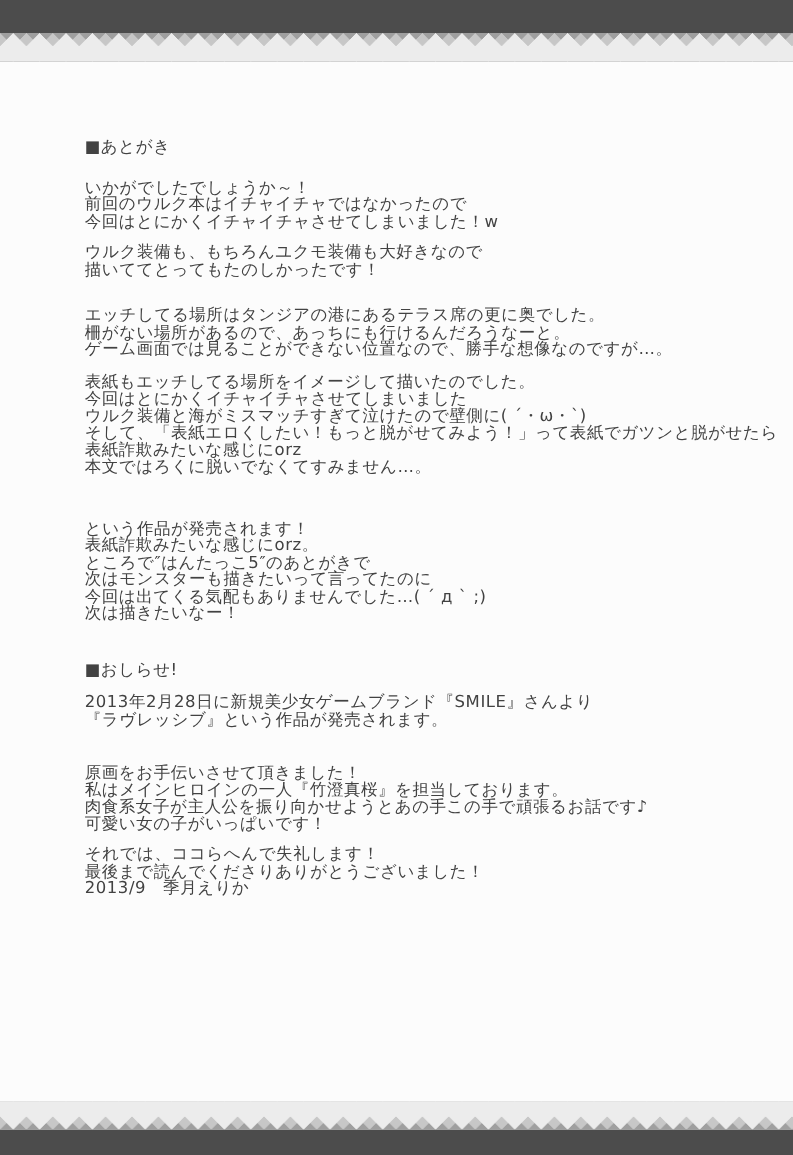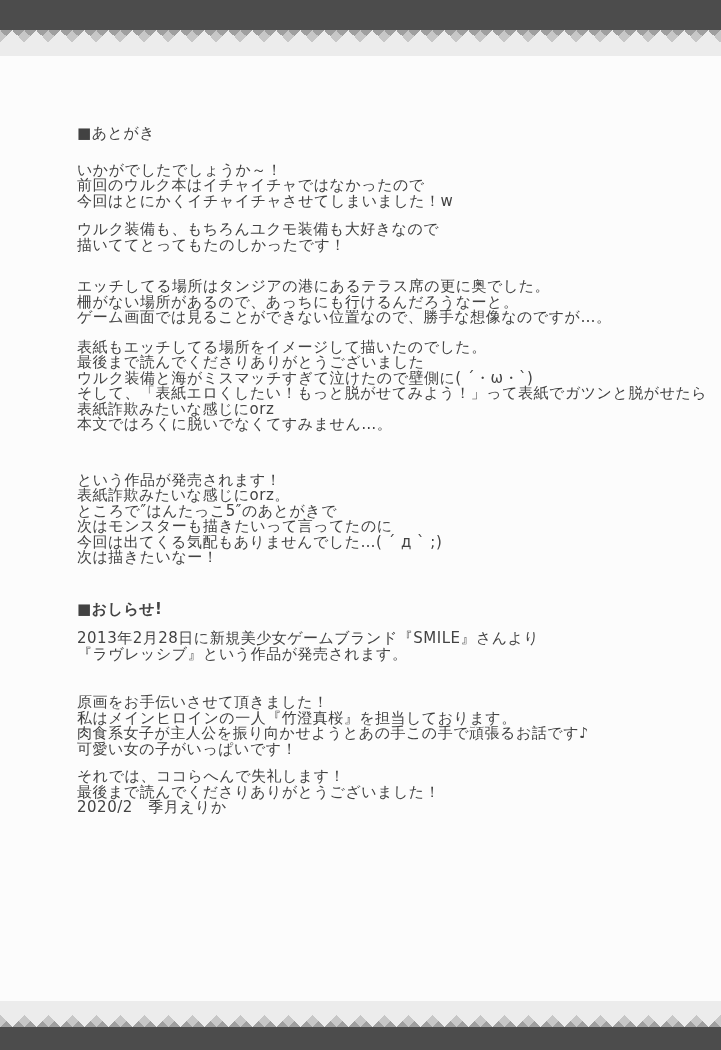--- a/index.html
+++ b/index.html
@@ -25,21 +25,21 @@
       background-image:
         conic-gradient(from -45deg at 50% 100%, var(--border-light1,#ececec) 0 90deg, #0000 90deg),
         conic-gradient(from -45deg at 50% 100%, var(--border-light2,#c7c7c7) 0 90deg, #0000 90deg);}
   
   .content{
     position:absolute;top:0;left:0;right:0;
     padding:102px 30px 0 77px;
     font-size:15px;line-height:15.5px;letter-spacing:.5px;margin-top:24px;
   }
   .heading{margin:0 0 21px 0;}
-  .heading-2{margin:36px 0 0 0;font-weight:bold;}
+  .heading-2{margin:36px 0 0 0;}
   p{margin:0;}
   .line{white-space:nowrap;}
   .p1{margin-bottom:11px;}
   .p2{margin-bottom:13px;}
   .p3{margin-bottom:26px;}
   .p4{margin-bottom:14px;}
   .p5{margin-bottom:40px;}
   .p6{margin-bottom:0;}
   .ap1{margin-bottom:14px;}
   .ap2{margin-bottom:33px;}
@@ -73,21 +73,21 @@
   <p class="p3">
     </p>
     <div class="line">エッチしてる場所はタンジアの港にあるテラス席の更に奥でした。</div>
     <div class="line">柵がない場所があるので、あっちにも行けるんだろうなーと。</div>
     <div class="line">ゲーム画面では見ることができない位置なので、勝手な想像なのですが…。</div>
   <p></p>
 
   <p class="p4">
     </p>
     <div class="line">表紙もエッチしてる場所をイメージして描いたのでした。</div>
-    <div class="line">最後まで読んでくださりありがとうございました</div>
+    <div class="line">今回はとにかくイチャイチャさせてしまいました</div>
     <div class="line">ウルク装備と海がミスマッチすぎて泣けたので壁側に( ´・ω・`)</div>
     <div class="line">そして、「表紙エロくしたい！もっと脱がせてみよう！」って表紙でガツンと脱がせたら</div>
     <div class="line">表紙詐欺みたいな感じにorz</div>
     <div class="line">本文ではろくに脱いでなくてすみません…。</div>
   <p></p>
 
   <p class="p5">
     </p>
     <div class="line">という作品が発売されます！</div>
     <div class="line">表紙詐欺みたいな感じにorz。</div>
@@ -116,15 +116,15 @@
     <div class="line">肉食系女子が主人公を振り向かせようとあの手この手で頑張るお話です♪</div>
     <div class="line">可愛い女の子がいっぱいです！</div>
   <p></p>
 
   <p class="cp1">
     </p>
     <div class="line">それでは、ココらへんで失礼します！</div>
     <div class="line">最後まで読んでくださりありがとうございました！</div>
   <p></p>
 
-  <div class="line">2020/2　季月えりか</div>
+  <div class="line">2013/9　季月えりか</div>
 
 </div>
 
 </body></html>

